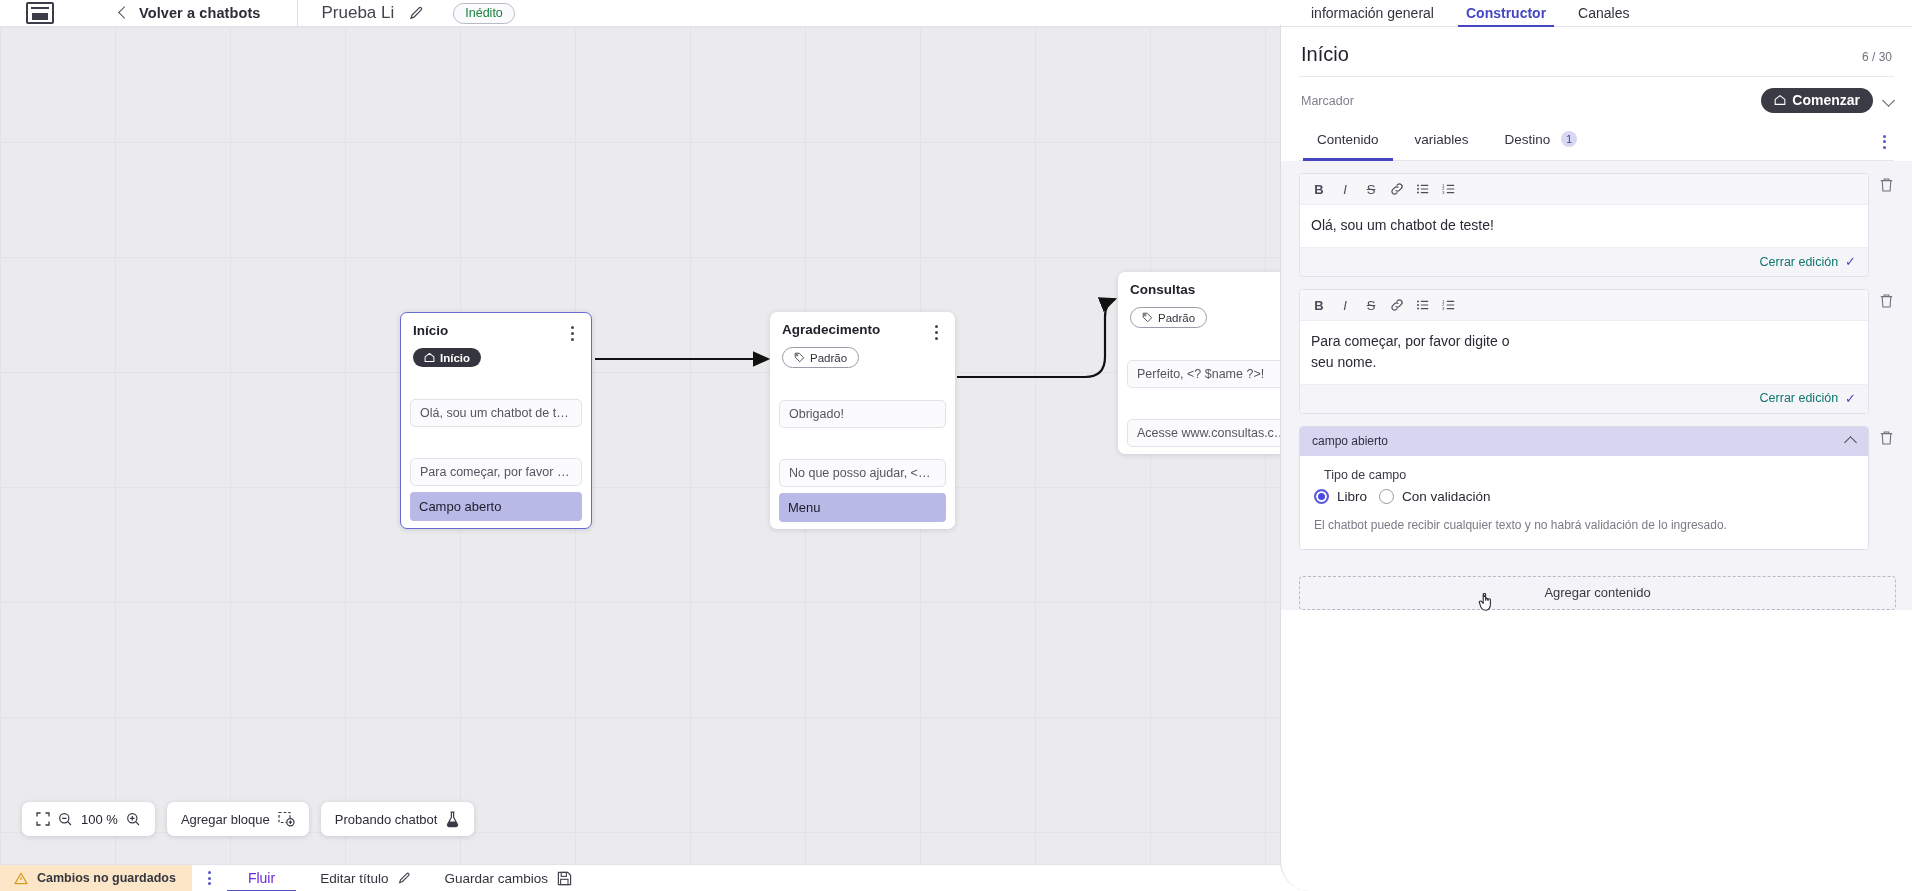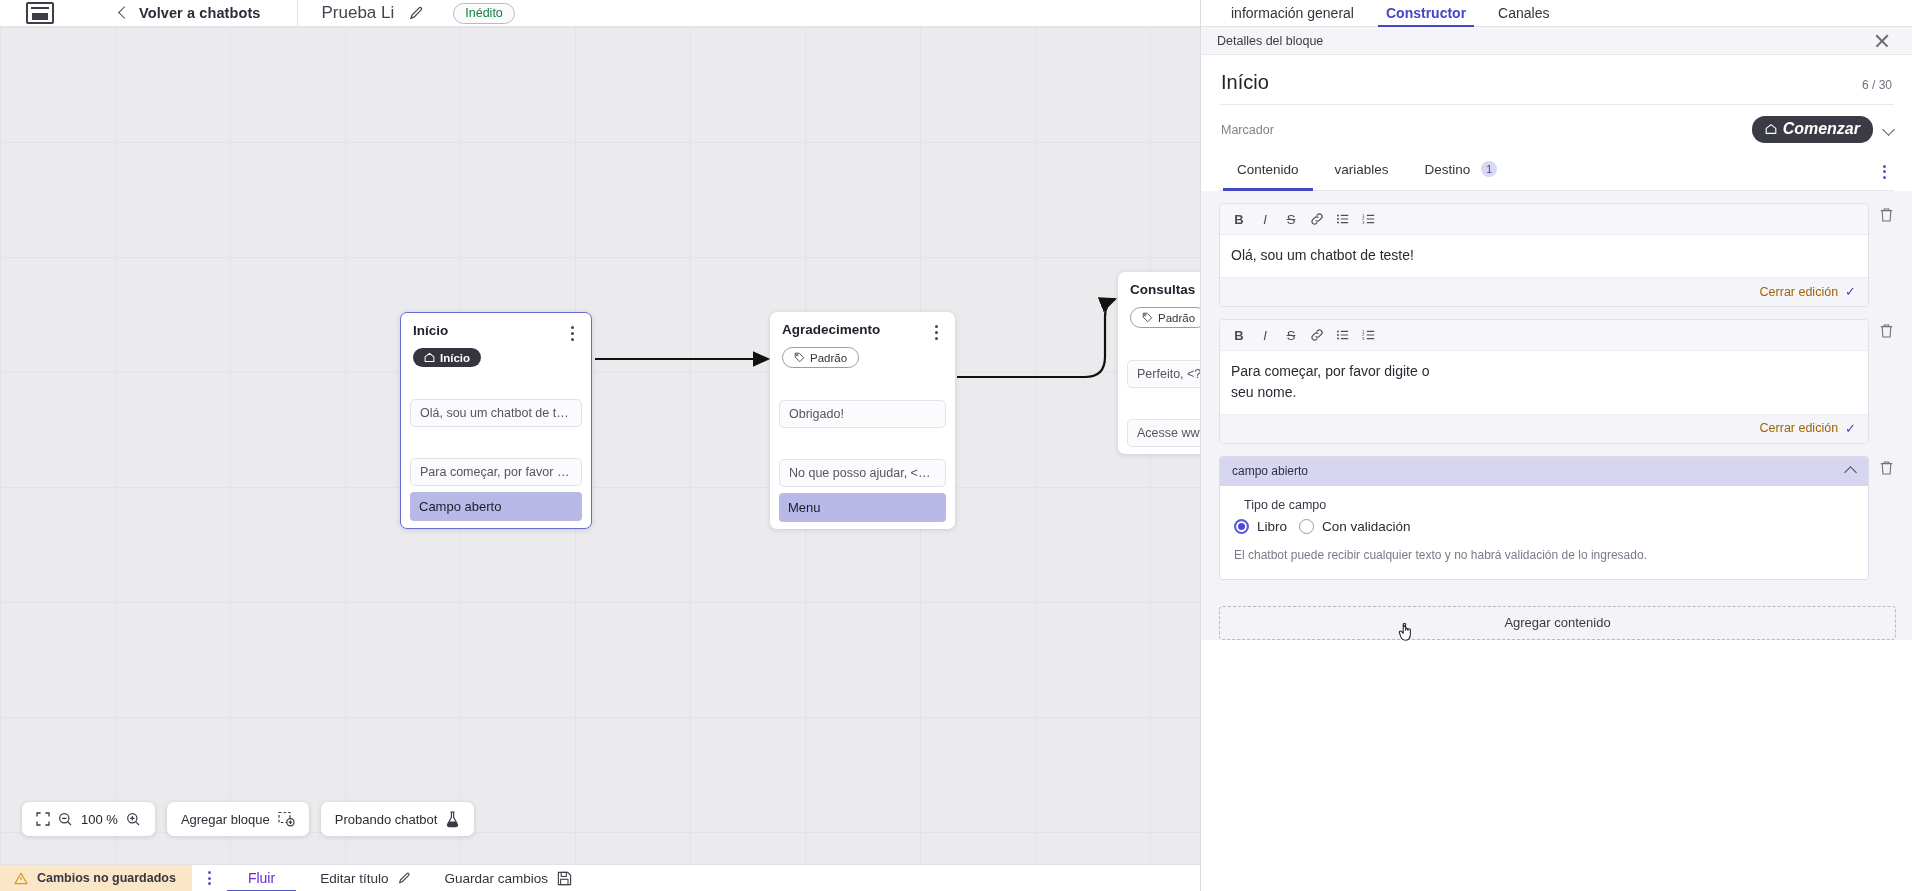--- a/index.html
+++ b/index.html
@@ -122,22 +122,23 @@
     margin-left: 24px; font-size:14px; color:#6d28d9; position:relative; padding: 5px 13px 6px;
   }
   .sb-tab.active { font-weight:normal; }
   .sb-tab.active::after{
     content:""; position:absolute; left:-8px; right:-8px; bottom:-1px; height:2.5px; background:#5454c8;
   }
   .sb-item { margin-left: 32px; font-size:13.5px; color:#33333d; display:flex; align-items:center; gap:9px;}
 
   
   .rpanel {
-    position:absolute; top:0; right:0; width:712px; height:891px; background:#ffffff;
+    position:absolute; top:0; right:0; width:632px; height:891px; background:#ffffff;
     border-left:1px solid #dcdce3;
+    border-radius:30px;
   }
   .rp-tabs {
     height:27px; display:flex; align-items:flex-end; gap:0; padding-left: 14px;
     border-bottom:1px solid #e2e2e8; background:#fff;
   }
   .rp-tab { font-size:14px; color:#33333d; padding: 0 16px 5px; position:relative; }
   .rp-tab.active { color:#4646c4; font-weight:bold; }
   .rp-tab.active::after{
     content:""; position:absolute; left:8px; right:8px; bottom:-1px; height:2.5px; background:#4646c4;
   }
@@ -164,21 +165,21 @@
 
   .marker-row {
     display:flex; align-items:center; justify-content:space-between;
     padding: 11px 0 10px 2px;
     text-align: center;
   }
   .marker-label { font-size:12.5px; color:#81818e; }
   .marker-right { display:flex; align-items:center; gap:10px; }
   .pill-dark {
     background:#3b3b46; color:#fff; border-radius:13px; padding:4px 13px 5px;
-    font-size:16px; font-weight:bold; display:flex; align-items:center; gap:6px;font-style:italic;
+    font-size:14px; font-weight:bold; display:flex; align-items:center; gap:6px;
   }
   .chev-down { width:11px; height:11px; position:relative; }
   .chev-down::before{
     content:""; position:absolute; left:1px; top:1px; width:8px; height:8px;
     border-right:1.6px solid #55555f; border-bottom:1.6px solid #55555f;
     transform: rotate(45deg);
   }
   .chev-up { width:11px; height:11px; position:relative; }
   .chev-up::before{
     content:""; position:absolute; left:1px; top:3px; width:8px; height:8px;
@@ -211,21 +212,21 @@
   }
   .tb-btn {
     width:26px; height:20px; display:flex; align-items:center; justify-content:center;
     font-size:13px; color:#4e4e5a;
   }
   .editor-text { padding: 10px 11px 12px; font-size:14px; color:#2a2a34; line-height:1.45; background:#fff;}
   .editor-foot {
     background:#f5f5f9; padding: 6px 12px 7px; display:flex; justify-content:flex-end;
     align-items:center; gap:7px; border-top:1px solid #ededf3;
   }
-  .close-edit { font-size:12.5px; color:#a16207; }
+  .close-edit { font-size:12.5px; color:#0f766e; }
   .check { color:#4646c4; font-size:13px; }
   .trash { width:20px; padding-top:4px; display:flex; justify-content:center;}
 
   .field-card { flex:1; border:1px solid #dcdce6; border-radius:4px; overflow:hidden; background:#fff;}
   .field-head {
     background:#d6d6f0; padding: 7px 12px 8px; display:flex; align-items:center;
     justify-content:space-between;
   }
   .field-head-label { font-size:12px; color:#2f2f45; }
   .field-body { padding: 12px 14px 15px; background:#fff;}
@@ -448,24 +449,20 @@
   </div>
 
   <div class="rpanel">
 
     <div class="rp-tabs">
       <div class="rp-tab">información general</div>
       <div class="rp-tab active">Constructor</div>
       <div class="rp-tab">Canales</div>
     </div>
 
-    <div class="rp-subhead">
-      <span class="rp-subhead-title">Detalles del bloque</span>
-      <span class="close-x"></span>
-    </div>
 
     <div class="rp-body">
       <div class="block-title-row">
         <span class="block-title">Início</span>
         <span class="block-count">6 / 30</span>
       </div>
 
       <div class="marker-row">
         <span class="marker-label">Marcador</span>
         <span class="marker-right">

